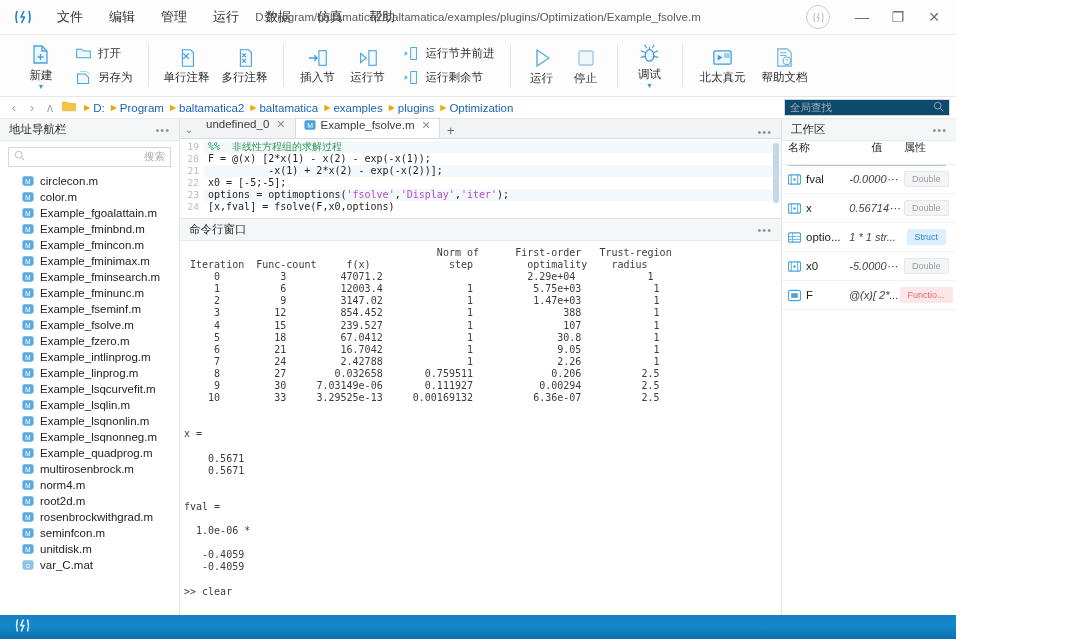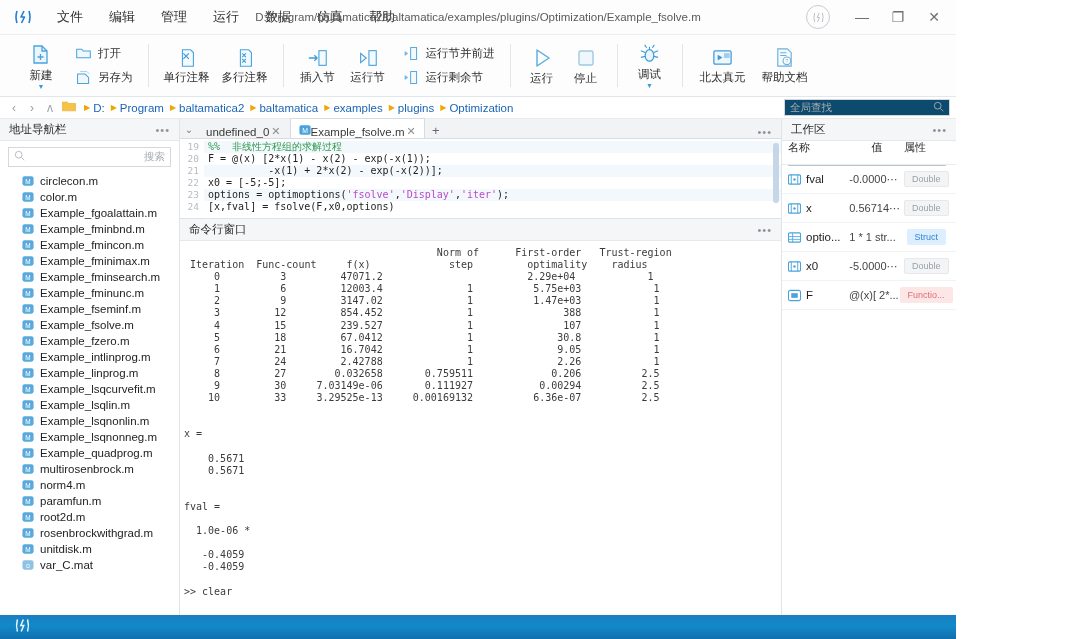--- a/index.html
+++ b/index.html
@@ -109,21 +109,21 @@
   .frow .fn{ font-size:11.5px;color:#222; white-space:nowrap; }
 
   
   .center{ flex:1; display:flex; flex-direction:column; min-width:0; background:#fff; }
   .tabstrip{
     height:20px;display:flex;align-items:flex-end;background:#f1f3f5;
     border-bottom:1px solid #d7dce1;flex:none;
   }
   .tabs-caret{ width:18px;text-align:center;color:#7c8289;font-size:10px;cursor:default;padding-bottom:3px; }
   .tab{
-    height:20px;display:flex;align-items:flex-end;padding:0 8px;cursor:default;
+    height:20px;display:flex;align-items:flex-start;gap:5px;padding:0 8px;cursor:default;
     font-size:11.5px;color:#3a3a3a;border-right:1px solid transparent;
   }
   .tab.active{ background:#fff;border-top:1px solid #d7dce1;border-left:1px solid #d7dce1;border-right:1px solid #d7dce1;}
   .tab .x{ color:#888f96;font-size:11px;margin-left:2px; }
   .tab-add{ width:22px;text-align:center;color:#64696f;font-size:13px;cursor:default; }
   .tabs-dots{ margin-left:auto;padding-right:9px;color:#8d9399;letter-spacing:1px;font-size:11px;cursor:default; }
 
   .editor{
     flex:none;height:80px;display:flex;position:relative;overflow:hidden;background:#fff;
     border-bottom:1px solid #dfe3e7;
@@ -170,21 +170,21 @@
   .ws-col{ font-size:11px;color:#2b2b2b;border-bottom:1.5px solid #b9c6d4;padding-bottom:10px; }
   .ws-col.c1{ width:62px; }
   .ws-col.c2{ width:54px;text-align:center; }
   .ws-col.c3{ width:42px;text-align:left; }
   .ws-row{
     display:flex;align-items:center;height:29px;flex:none;padding:0 6px;
     border-bottom:1px solid #f0f2f4;cursor:default;
   }
   .ws-name{ width:62px;display:flex;align-items:center;gap:5px;font-size:11.5px;color:#222;
             overflow:hidden;white-space:nowrap; }
-  .ws-val{ width:54px;font-size:11px;color:#444;text-align:left;overflow:hidden;white-space:nowrap; }
+  .ws-val{ width:54px;font-size:11px;color:#444;text-align:left;overflow:hidden;white-space:nowrap;font-style:italic; }
   .ws-attr{ width:48px;display:flex;justify-content:center; }
   .badge{
     font-size:9px;padding:2px 7px;border-radius:2px;white-space:nowrap;
     border:1px solid transparent;
   }
   .badge.double{ background:#f3f4f5;color:#9aa0a6;border-color:#e6e8ea; }
   .badge.struct{ background:#ddeeff;color:#2f86d8; }
   .badge.func{ background:#fde6e6;color:#e06c75; }
 
   
@@ -602,35 +602,35 @@
                 <rect x="0.5" y="1.5" width="13" height="11" rx="2.5" fill="#5aa9de"></rect>
                 <text x="7" y="10" font-size="7.5" fill="#fff" text-anchor="middle" font-family="Liberation Sans">M</text>
               </svg></span>
             <span class="fn">norm4.m</span>
           </div>
           <div class="frow">
             <span style="line-height: 0;"><svg width="12" height="12" viewBox="0 0 14 14">
                 <rect x="0.5" y="1.5" width="13" height="11" rx="2.5" fill="#5aa9de"></rect>
                 <text x="7" y="10" font-size="7.5" fill="#fff" text-anchor="middle" font-family="Liberation Sans">M</text>
               </svg></span>
-            <span class="fn">paramfun.m</span>
-          </div>
-          <div class="frow">
-            <span style="line-height: 0;"><svg width="12" height="12" viewBox="0 0 14 14">
-                <rect x="0.5" y="1.5" width="13" height="11" rx="2.5" fill="#5aa9de"></rect>
-                <text x="7" y="10" font-size="7.5" fill="#fff" text-anchor="middle" font-family="Liberation Sans">M</text>
-              </svg></span>
             <span class="fn">root2d.m</span>
           </div>
           <div class="frow">
             <span style="line-height: 0;"><svg width="12" height="12" viewBox="0 0 14 14">
                 <rect x="0.5" y="1.5" width="13" height="11" rx="2.5" fill="#5aa9de"></rect>
                 <text x="7" y="10" font-size="7.5" fill="#fff" text-anchor="middle" font-family="Liberation Sans">M</text>
               </svg></span>
             <span class="fn">rosenbrockwithgrad.m</span>
+          </div>
+          <div class="frow">
+            <span style="line-height: 0;"><svg width="12" height="12" viewBox="0 0 14 14">
+                <rect x="0.5" y="1.5" width="13" height="11" rx="2.5" fill="#5aa9de"></rect>
+                <text x="7" y="10" font-size="7.5" fill="#fff" text-anchor="middle" font-family="Liberation Sans">M</text>
+              </svg></span>
+            <span class="fn">seminfcon.m</span>
           </div>
           <div class="frow">
             <span style="line-height: 0;"><svg width="12" height="12" viewBox="0 0 14 14">
                 <rect x="0.5" y="1.5" width="13" height="11" rx="2.5" fill="#5aa9de"></rect>
                 <text x="7" y="10" font-size="7.5" fill="#fff" text-anchor="middle" font-family="Liberation Sans">M</text>
               </svg></span>
             <span class="fn">unitdisk.m</span>
           </div>
           <div class="frow">
             <span style="line-height: 0;"><svg width="12" height="12" viewBox="0 0 14 14">

